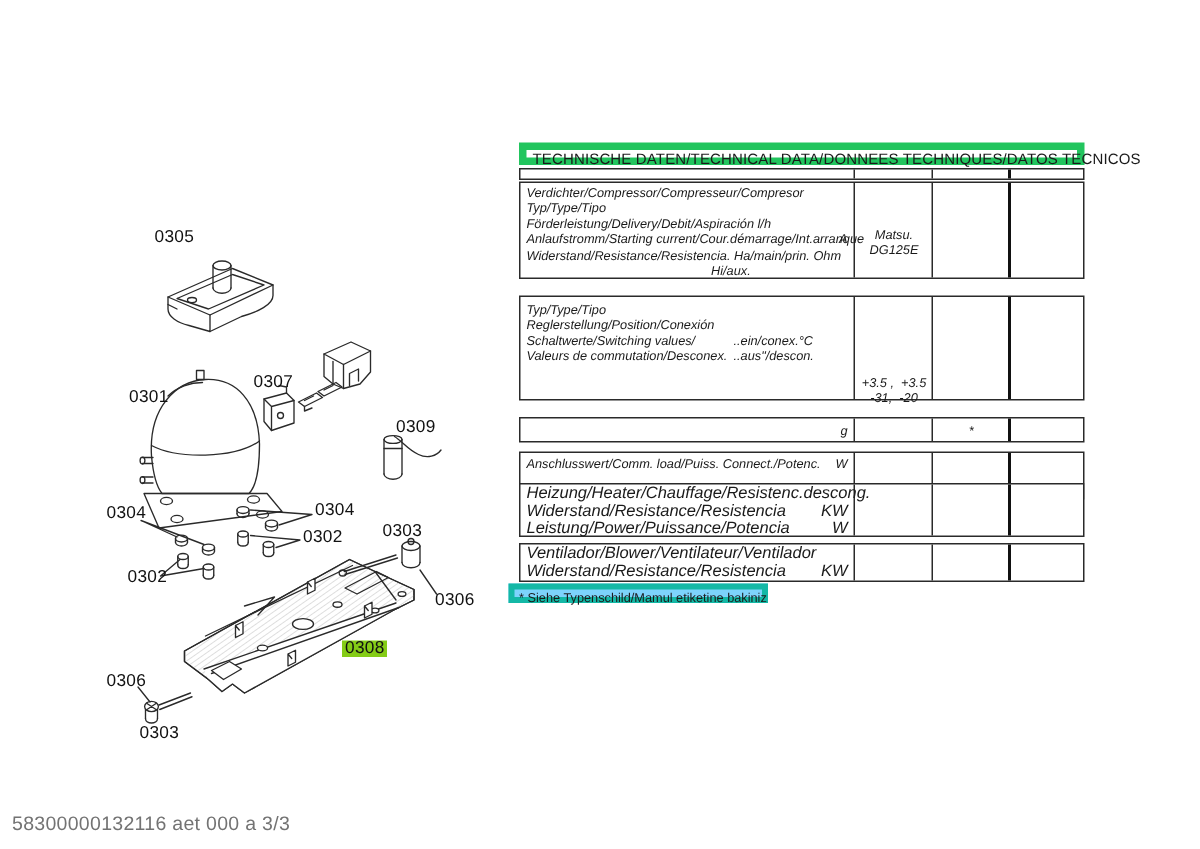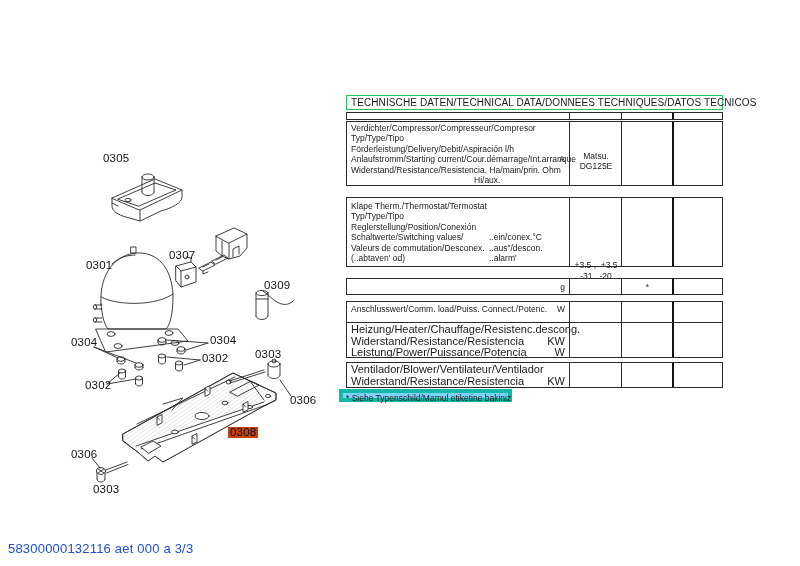--- a/index.html
+++ b/index.html
@@ -8,31 +8,31 @@
     position:relative; width:800px; height:566px; overflow:hidden;
     font-family:"Liberation Sans","DejaVu Sans",sans-serif; color:#1a1a1a;
   }
 
   
   #diagram-svg { position:absolute; left:0; top:0; }
   .plabel {
     position:absolute; font-size:11.5px; line-height:11px; color:#111;
     letter-spacing:0.2px; white-space:nowrap;
   }
-  .plabel.onplate { background:#c2410c; padding:0 2px; }
+  .plabel.onplate { background:#84cc16; padding:0 2px; }
 
   
   .thead {
     position:absolute; left:346px; top:95px; width:377px; height:15px;
-    border:1px solid #22c55e; font-size:10px; line-height:13px;
+    border:5px solid #22c55e; font-size:10px; line-height:13px;
     padding-left:4px; letter-spacing:0.1px; white-space:nowrap;
   }
   .tblock {
     position:absolute; left:346px; width:377px;
-    border:1px solid #2a2a2a; background:#fff;
+    border:1px solid #2a2a2a; background:#fff;font-style:italic;
   }
   .v { position:absolute; top:0; bottom:0; width:1px; background:#2a2a2a; }
   .v1 { left:222px; } .v2 { left:274px; }
   .v3 { left:325px; width:2px; background:#111; }
   .trow  { position:relative; height:10.4px; line-height:10.4px; font-size:8.5px; white-space:nowrap; }
   .trow1 { position:relative; height:15px;   line-height:15px;   font-size:8.5px; white-space:nowrap; }
   .trow2 { position:relative; height:11.5px; line-height:11.5px; font-size:11px; white-space:nowrap; }
   .lbl  { position:absolute; left:4px; white-space:pre; }
   .mid  { position:absolute; left:142px; white-space:pre; }
   .mid2 { position:absolute; left:127px; white-space:pre; }
@@ -40,21 +40,21 @@
   .c    { position:absolute; text-align:center; white-space:pre; }
   .c1 { left:224px; width:50px;margin-top:28px; } .c2 { left:276px; width:49px; } .pad3 { padding-top:3px; } .pad1 { padding-top:1px; }
 
   .footnote-box {
     position:absolute; left:339px; top:389px; width:173px; height:13px;
     border:4px solid #14b8a6; background:#7dd3fc; font-size:8.5px; line-height:11px;
     padding-left:3px; white-space:nowrap;
   }
 
   .doc-id {
-    position:absolute; left:8px; top:541px; font-size:13px; color:#1d4ed8;
+    position:absolute; left:8px; top:541px; font-size:13px; color:#737373;
     letter-spacing:0.2px; white-space:nowrap;
   }
 </style>
 </head>
 <body>
 
 <svg id="diagram-svg" width="345" height="520" viewBox="0 0 345 520">
   <defs>
     <pattern id="hatch" width="3.2" height="3.2" patternUnits="userSpaceOnUse" patternTransform="rotate(55)">
       <line x1="0" y1="0" x2="0" y2="3.2" stroke="#c9c9c9" stroke-width="0.8"></line>
@@ -268,41 +268,34 @@
   <div class="trow">
       <span class="mid2">Hi/aux.</span>
     </div>
 </div>
 
 <div class="tblock pad3" style="top:197px;height:70px">
   <i class="v v1"></i>
     <i class="v v2"></i>
     <i class="v v3"></i>
   <div class="trow">
-      <span class="lbl">Klape Therm./Thermostat/Termostat</span>
-    </div>
-  <div class="trow">
       <span class="lbl">Typ/Type/Tipo</span>
     </div>
   <div class="trow">
       <span class="lbl">Reglerstellung/Position/Conexión</span>
     </div>
   <div class="trow">
       <span class="lbl">Schaltwerte/Switching values/</span>
       <span class="mid">..ein/conex.°C</span>
       <span class="c c1">+3.5 ,  +3.5</span>
     </div>
   <div class="trow">
       <span class="lbl">Valeurs de commutation/Desconex.</span>
       <span class="mid">..aus"/descon.</span>
       <span class="c c1">-31,  -20</span>
-    </div>
-  <div class="trow">
-      <span class="lbl">(..abtaven' od)</span>
-      <span class="mid">..alarm'</span>
     </div>
 </div>
 
 <div class="tblock pad1" style="top:278px;height:17px">
   <i class="v v1"></i>
     <i class="v v2"></i>
     <i class="v v3"></i>
   <div class="trow1">
       <span class="unit">g</span>
       <span class="c c1">42</span>

